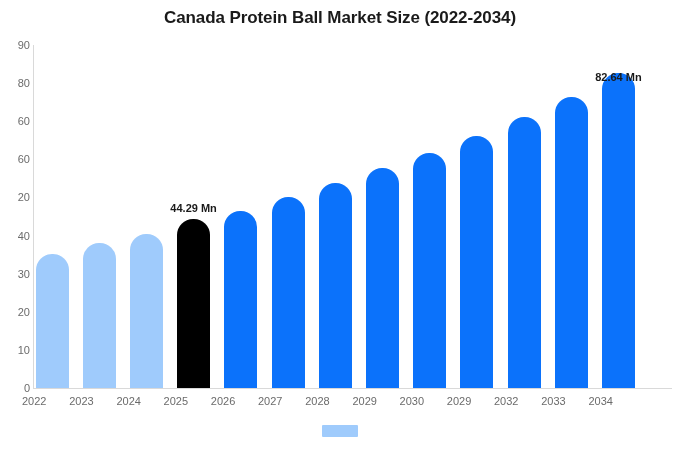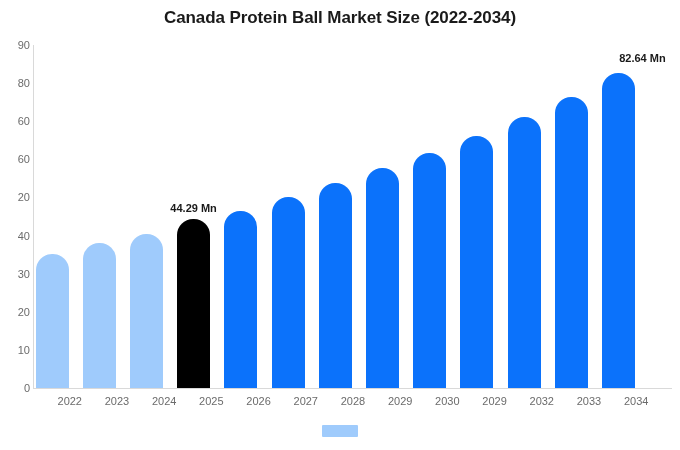--- a/index.html
+++ b/index.html
@@ -89,21 +89,21 @@
     font-weight: bold;
     color: #1a1a1a;
     white-space: nowrap;
     transform: translateX(-50%);
     line-height: 1;
   }
   .x-tick-label {
     position: absolute;
     top: 396px;
     width: 60px;
-    text-align: right;
+    text-align: left;
     font-size: 11px;
     color: #6b6b6b;
     transform: translateX(-50%);
     line-height: 1;
   }
   #legend {
     position: absolute;
     left: 0;
     top: 425px;
     width: 680px;
@@ -197,14 +197,14 @@
     <div class="x-tick-label" style="left: 240.8px;">2026</div>
     <div class="x-tick-label" style="left: 288px;">2027</div>
     <div class="x-tick-label" style="left: 335.2px;">2028</div>
     <div class="x-tick-label" style="left: 382.4px;">2029</div>
     <div class="x-tick-label" style="left: 429.6px;">2030</div>
     <div class="x-tick-label" style="left: 476.8px;">2029</div>
     <div class="x-tick-label" style="left: 524px;">2032</div>
     <div class="x-tick-label" style="left: 571.2px;">2033</div>
     <div class="x-tick-label" style="left: 618.4px;">2034</div>
     <div class="bar-value-label" style="left: 193.6px; top: 203.206px;">44.29 Mn</div>
-    <div class="bar-value-label" style="left: 618.4px; top: 53px; margin-left: 24px;">82.64 Mn</div>
+    <div class="bar-value-label" style="left: 618.4px; top: 72px;">82.64 Mn</div>
   </div>
 
 </body></html>

